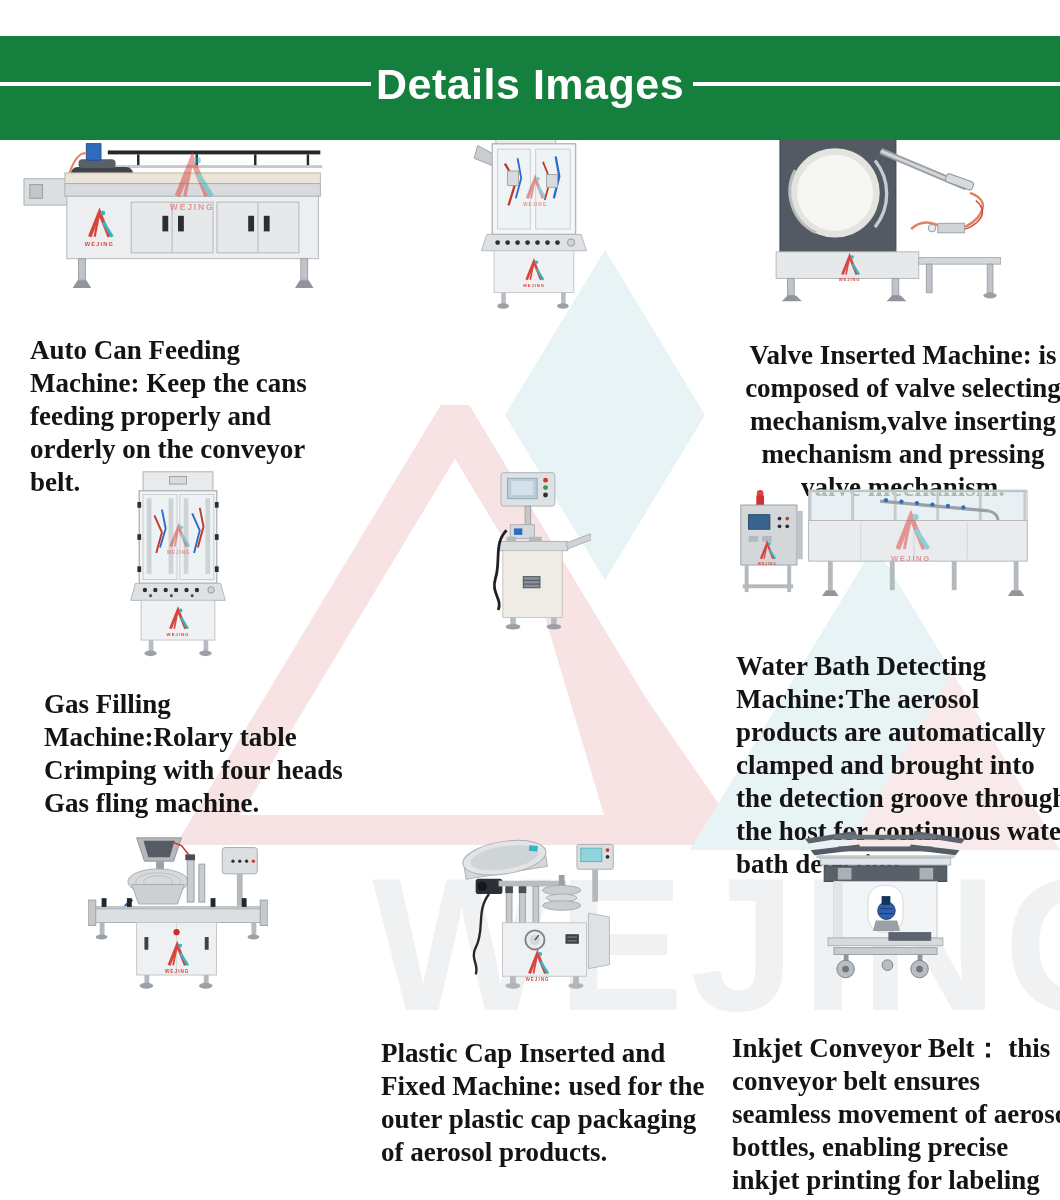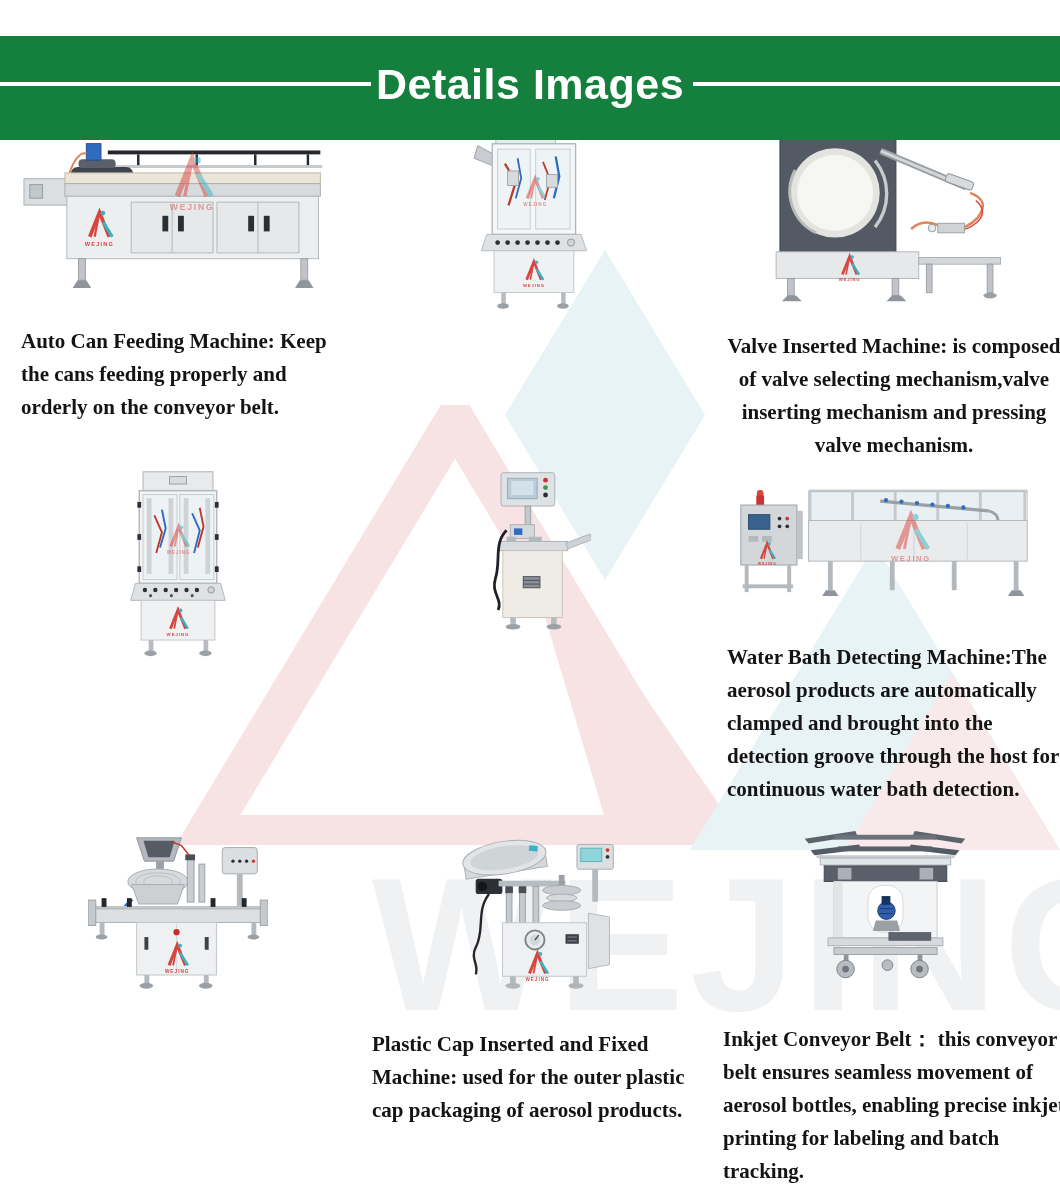--- a/index.html
+++ b/index.html
@@ -40,22 +40,22 @@
   .r1c1 .imgbox{height:200px;}
   .r1c2 .imgbox{height:195px;}
   .r1c3 .imgbox{height:205px;}
   .r2c1 .imgbox{height:226px;}
   .r2c2 .imgbox{height:210px;}
   .r2c3 .imgbox{height:188px;}
   .r3c1 .imgbox{height:225px;}
   .r3c2 .imgbox{height:225px;}
   .r3c3 .imgbox{height:220px;}
   .desc{
-    margin:3px;font-family:"Liberation Serif","DejaVu Serif",serif;
-    font-weight:bold;font-size:21px;line-height:33px;color:#141414;
+    margin:12px;font-family:"Liberation Serif","DejaVu Serif",serif;
+    font-weight:bold;font-size:27px;line-height:33px;color:#141414;
     white-space:pre-line;
   }
   .r1c1 .desc{padding:2px 4px 0 18px;}
   .r1c2 .desc{padding:0 0 0 30px;width:330px;}
   .r1c3 .desc{padding:2px 0 0 12px;width:338px;text-align:center;}
   .r2c1 .desc{padding:0 0 0 32px;}
   .r2c2 .desc{padding:0 0 0 30px;}
   .r2c3 .desc{padding:0 0 0 14px;width:340px;}
   .r3c1 .desc{padding:0 4px 0 18px;}
   .r3c2 .desc{padding:0 0 0 14px;width:330px;}
@@ -243,20 +243,21 @@
           <circle cx="48" cy="135" r="1.6" fill="#4a4f57"></circle>
         <circle cx="70" cy="135" r="1.6" fill="#4a4f57"></circle>
         <rect x="16" y="140" width="78" height="42" fill="#f0f1f2" stroke="#bfc4c8"></rect>
         <use href="#wjlogo" transform="translate(41,148) scale(1.0)"></use>
         <rect x="24" y="182" width="5" height="12" fill="#b8bcc0"></rect>
         <rect x="82" y="182" width="5" height="12" fill="#b8bcc0"></rect>
         <ellipse cx="26" cy="196" rx="6.5" ry="3" fill="#9aa0a5"></ellipse>
         <ellipse cx="84" cy="196" rx="6.5" ry="3" fill="#9aa0a5"></ellipse>
       </svg>
     </div>
+    <figcaption class="desc">Gas Filling Machine:Rolary table Crimping with four heads Gas fling machine.</figcaption>
   </figure>
 
   <figure class="cell r2c2">
     <div class="imgbox">
       <svg viewBox="0 0 125 185" width="116">
         <rect x="28" y="4" width="58" height="36" rx="3" fill="#dfe2e4" stroke="#a9afb4"></rect>
         <rect x="35" y="10" width="32" height="22" fill="#b9cdd8" stroke="#8fa9b8"></rect>
         <rect x="39" y="13" width="24" height="15" fill="#d3e2ea"></rect>
         <circle cx="76" cy="12" r="2.6" fill="#cc3333"></circle>
         <circle cx="76" cy="20" r="2.6" fill="#3a9948"></circle>

